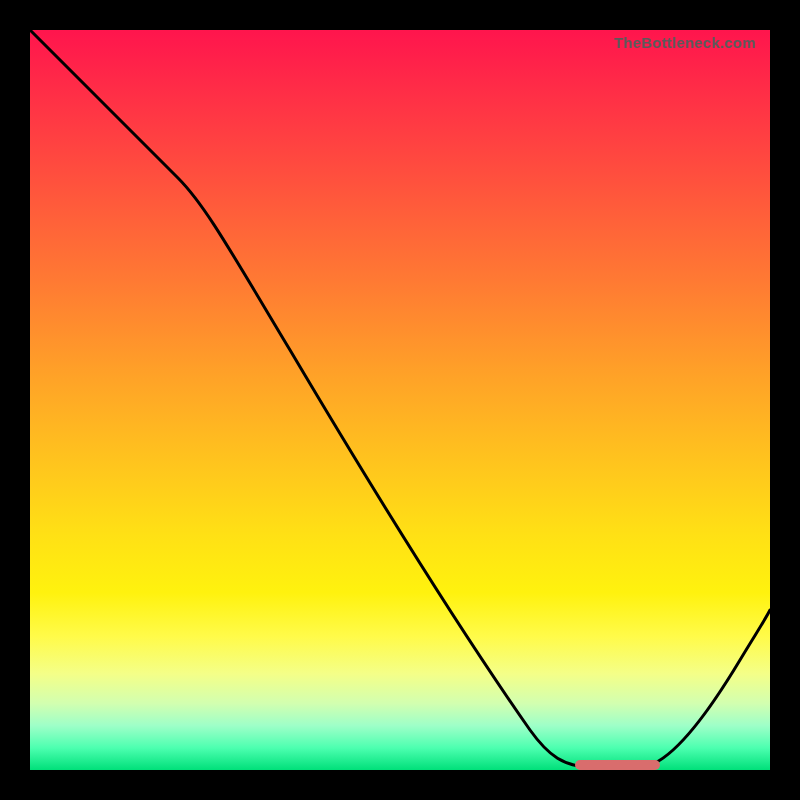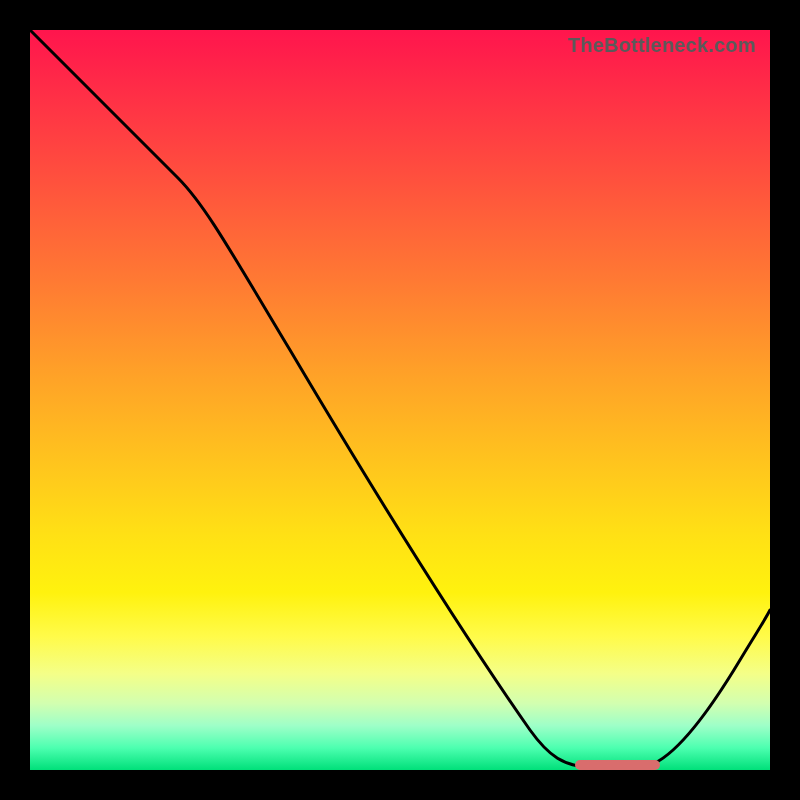--- a/index.html
+++ b/index.html
@@ -37,21 +37,21 @@
       #d2ffb0 91%,
       #9effc8 94%,
       #4dffb0 97%,
       #00e07a 100%
     );
   }
   .watermark {
     position: absolute;
     top: 4px;
     right: 14px;
-    font-size: 20px;
+    font-size: 15px;
     font-weight: bold;
     color: #5a5a5a;
     letter-spacing: 0.2px;
     user-select: none;
   }
   svg.curve {
     position: absolute;
     left: 0;
     top: 0;
     width: 740px;

